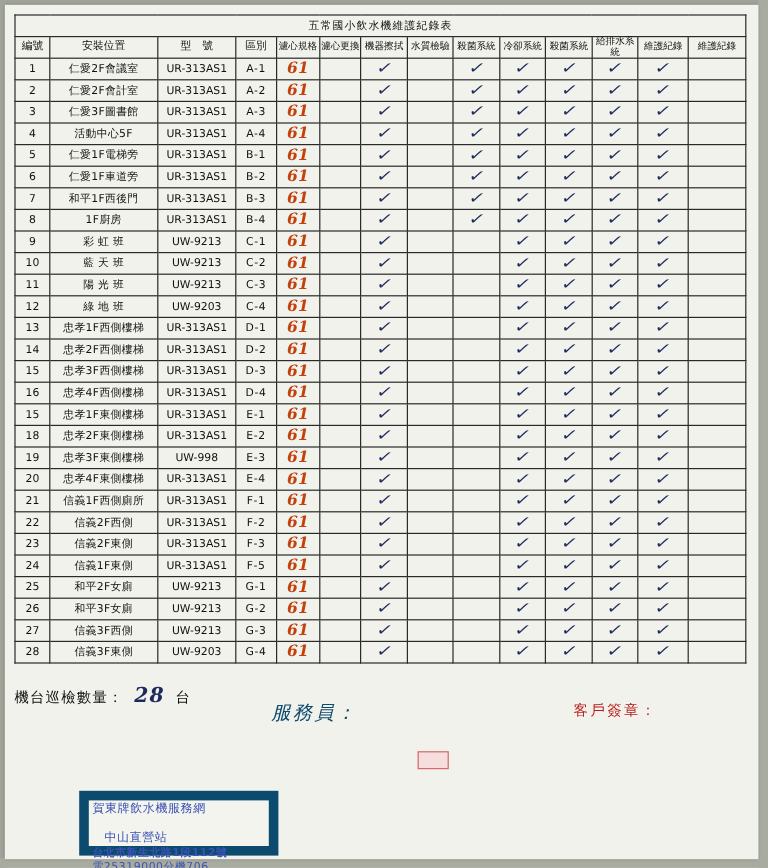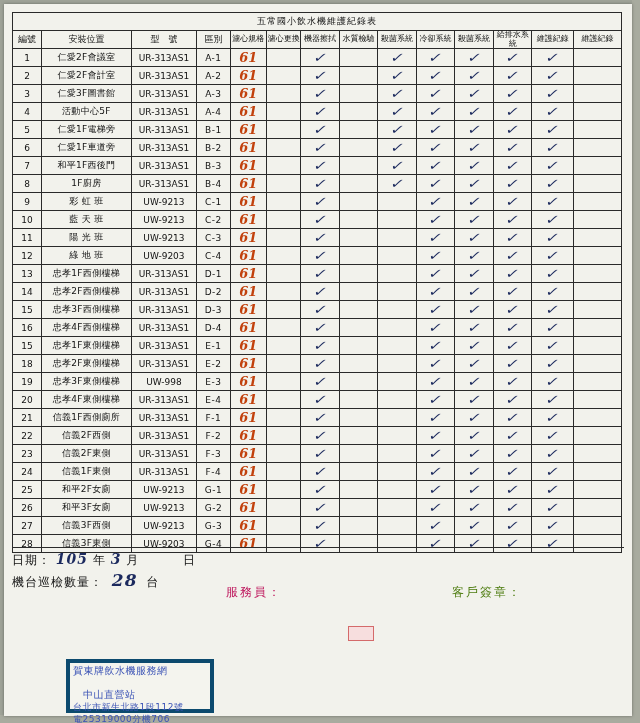--- a/index.html
+++ b/index.html
@@ -76,43 +76,43 @@
     border-top:1px solid #2a2a2a;padding-top:3px;
   }
   .date-row .hw{font-family:"DejaVu Serif","Liberation Serif",serif;color:#1c2a5e;font-size:14px;font-style:italic;font-weight:bold;}
   .count-row{
     position:absolute;left:8px;top:566px;font-size:12px;color:#111;letter-spacing:1px;
   }
   .count-hw{
     font-family:"DejaVu Serif","Liberation Serif",serif;color:#1c2a5e;font-size:17px;font-style:italic;font-weight:bold;
     margin:0 4px;
   }
-  .sig-staff{position:absolute;left:222px;top:580px;font-size:12px;color:#be185d;letter-spacing:2px;}
-  .sig-cust{position:absolute;left:448px;top:580px;font-size:12px;color:#4d7c0f;letter-spacing:2px;}
+  .sig-staff{position:absolute;left:222px;top:580px;font-size:16px;color:#0c4a6e;letter-spacing:2px;font-style:italic;}
+  .sig-cust{position:absolute;left:474px;top:580px;font-size:12px;color:#b91c1c;letter-spacing:2px;}
   .redmark{
     position:absolute;left:344px;top:622px;width:24px;height:13px;
     border:1px solid #d46a6a;color:#d46a6a;font-size:8px;
     background:#f7dede;
   }
   
   .stamp{
-    position:absolute;left:62px;top:655px;width:148px;height:54px;
-    border:4px solid #0c4a6e;
+    position:absolute;left:62px;top:655px;width:166px;height:54px;
+    border:8px solid #0c4a6e;
     color:#3a52b5;
     font-size:9.5px;
     line-height:12px;
     padding:2px 3px;
     box-sizing:border-box;
     letter-spacing:.5px;
     background:rgba(255,255,255,.15);
   }
   .stamp div{white-space:nowrap;}
   .stamp .s1{font-size:10px;}
   .stamp .s2{font-size:10px;padding-left:10px;margin-top:12px;}
-  .stamp .s3{font-size:9px;}
+  .stamp .s3{font-size:9px;font-weight:bold;}
   .stamp .s4{font-size:9px;}
   
   .edge-l{position:absolute;left:0;top:0;width:5px;height:723px;background:#9fa398;}
   .edge-t{position:absolute;left:0;top:0;width:640px;height:5px;background:#9fa398;}
   .edge-b{position:absolute;left:0;bottom:0;width:640px;height:8px;background:#a8ab9f;}
   .edge-r{position:absolute;right:0;top:0;width:8px;height:723px;background:#a8ab9f;}
 </style>
 </head>
 <body>
 
@@ -527,21 +527,21 @@
           <td><span class="chk">✓</span></td>
           <td><span class="chk">✓</span></td>
           <td><span class="chk">✓</span></td>
           <td><span class="chk">✓</span></td>
           <td class="empty"></td>
         </tr>
         <tr>
           <td class="no">24</td>
           <td class="loc">信義1F東側</td>
           <td class="model">UR-313AS1</td>
-          <td class="cat">F-4</td>
+          <td class="cat">F-5</td>
           <td><span class="hand">61</span></td>
           <td class="empty"></td>
           <td><span class="chk">✓</span></td>
           <td class="empty"></td>
           <td class="empty"></td>
           <td><span class="chk">✓</span></td>
           <td><span class="chk">✓</span></td>
           <td><span class="chk">✓</span></td>
           <td><span class="chk">✓</span></td>
           <td class="empty"></td>
@@ -606,29 +606,20 @@
           <td class="empty"></td>
           <td><span class="chk">✓</span></td>
           <td><span class="chk">✓</span></td>
           <td><span class="chk">✓</span></td>
           <td><span class="chk">✓</span></td>
           <td class="empty"></td>
         </tr>
       </tbody>
   </table>
 
-  <div class="date-row">
-    <span>日期：</span>
-    <span class="hw">105</span>
-    <span>年</span>
-    <span class="hw">3</span>
-    <span>月</span>
-    <span style="display:inline-block;width:34px"></span>
-    <span>日</span>
-  </div>
 
   <div class="count-row">
     <span>機台巡檢數量：</span>
     <span class="count-hw">28</span>
     <span>台</span>
   </div>
 
   <div class="sig-staff">服務員：</div>
   <div class="sig-cust">客戶簽章：</div>
   <div class="redmark"></div>

